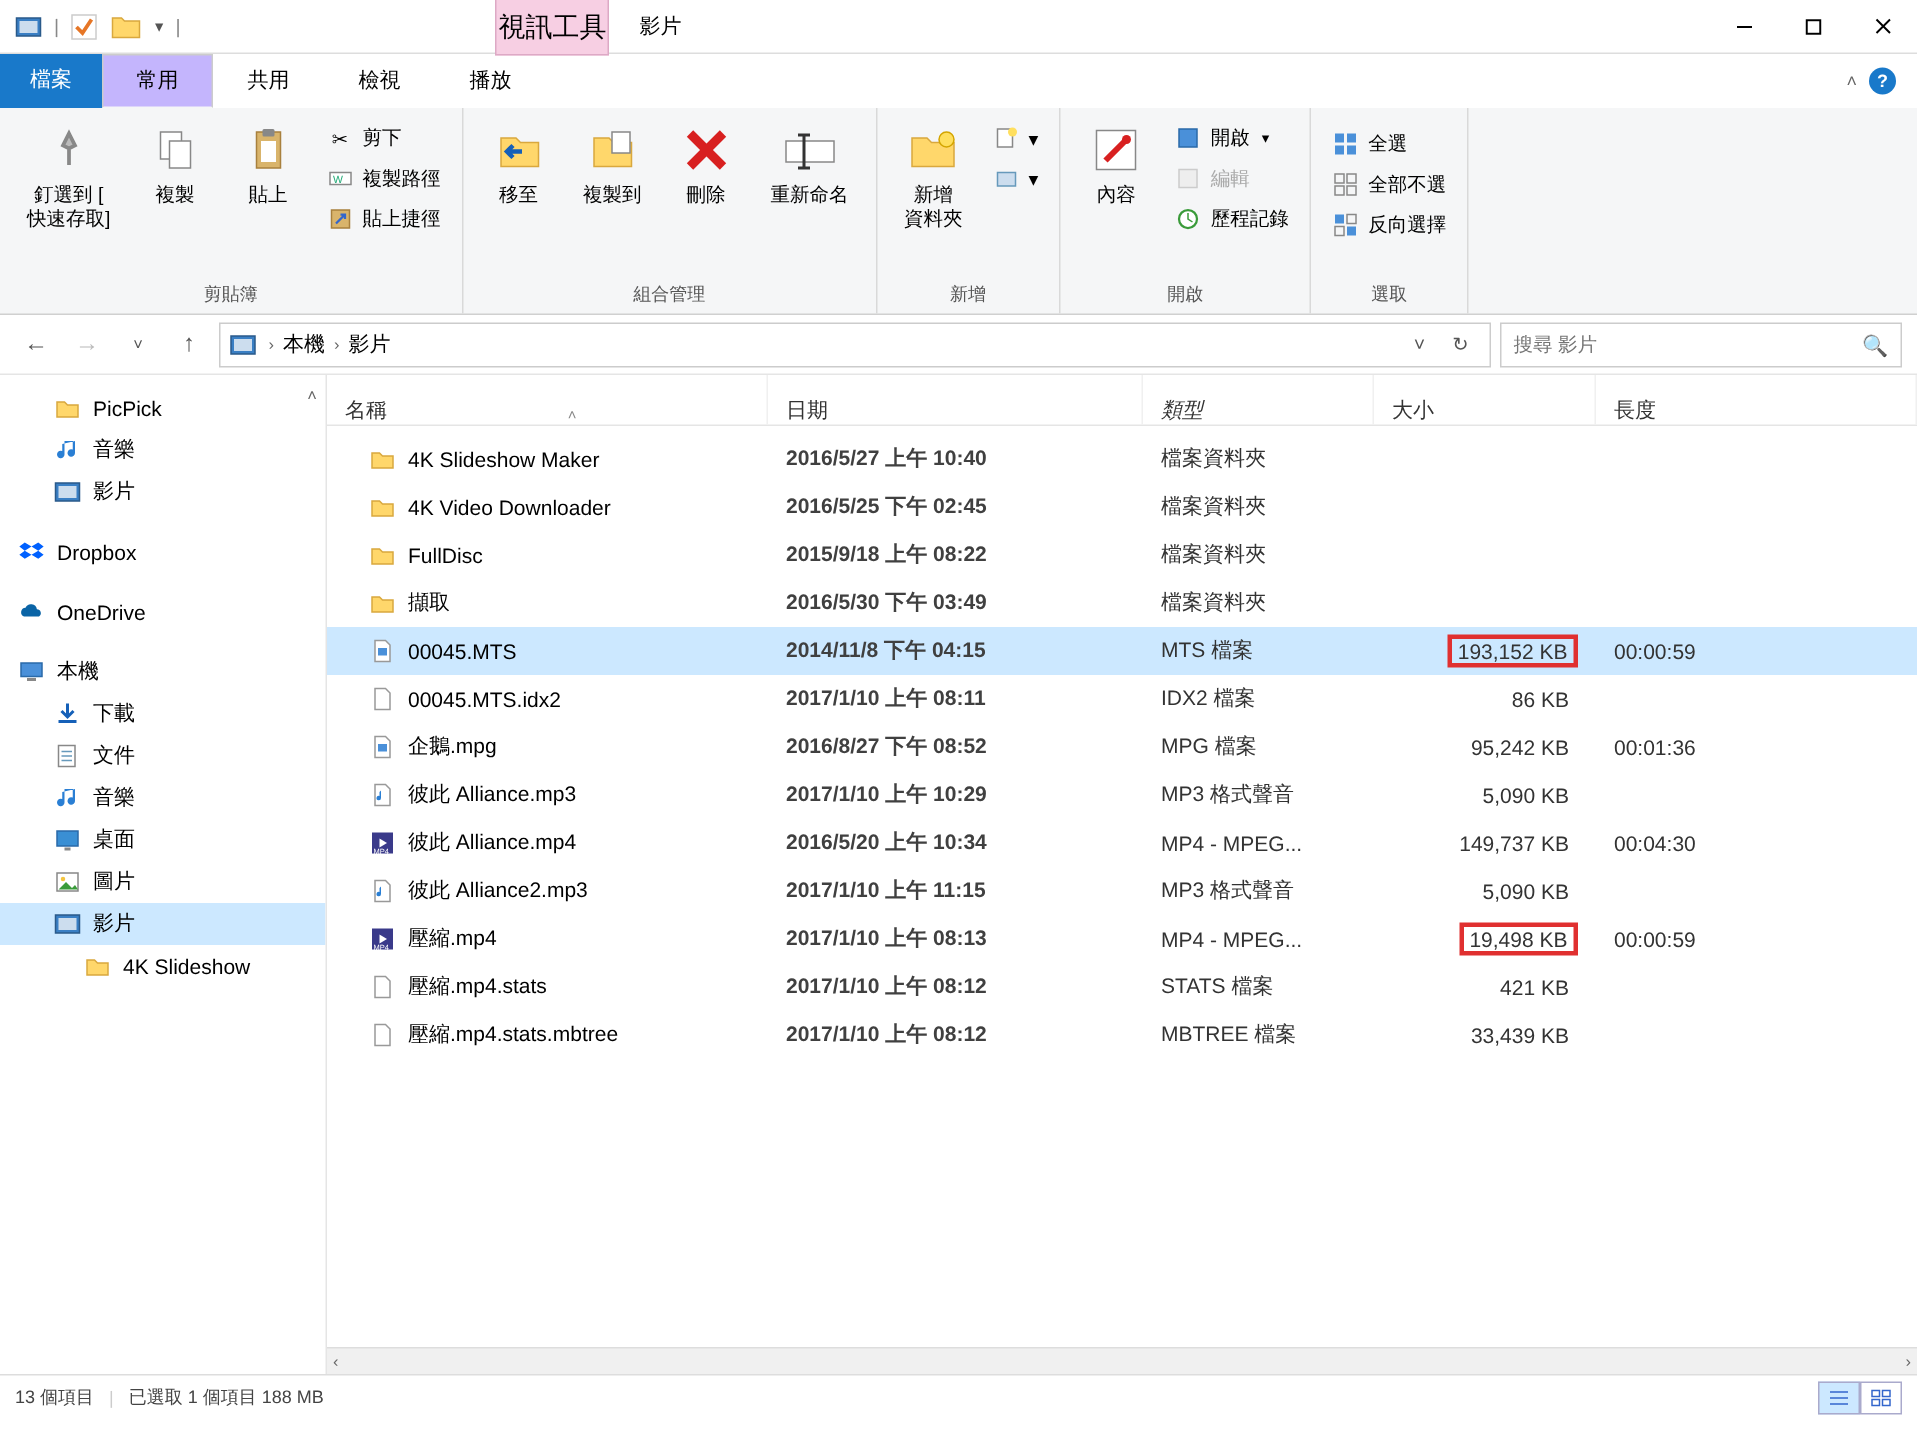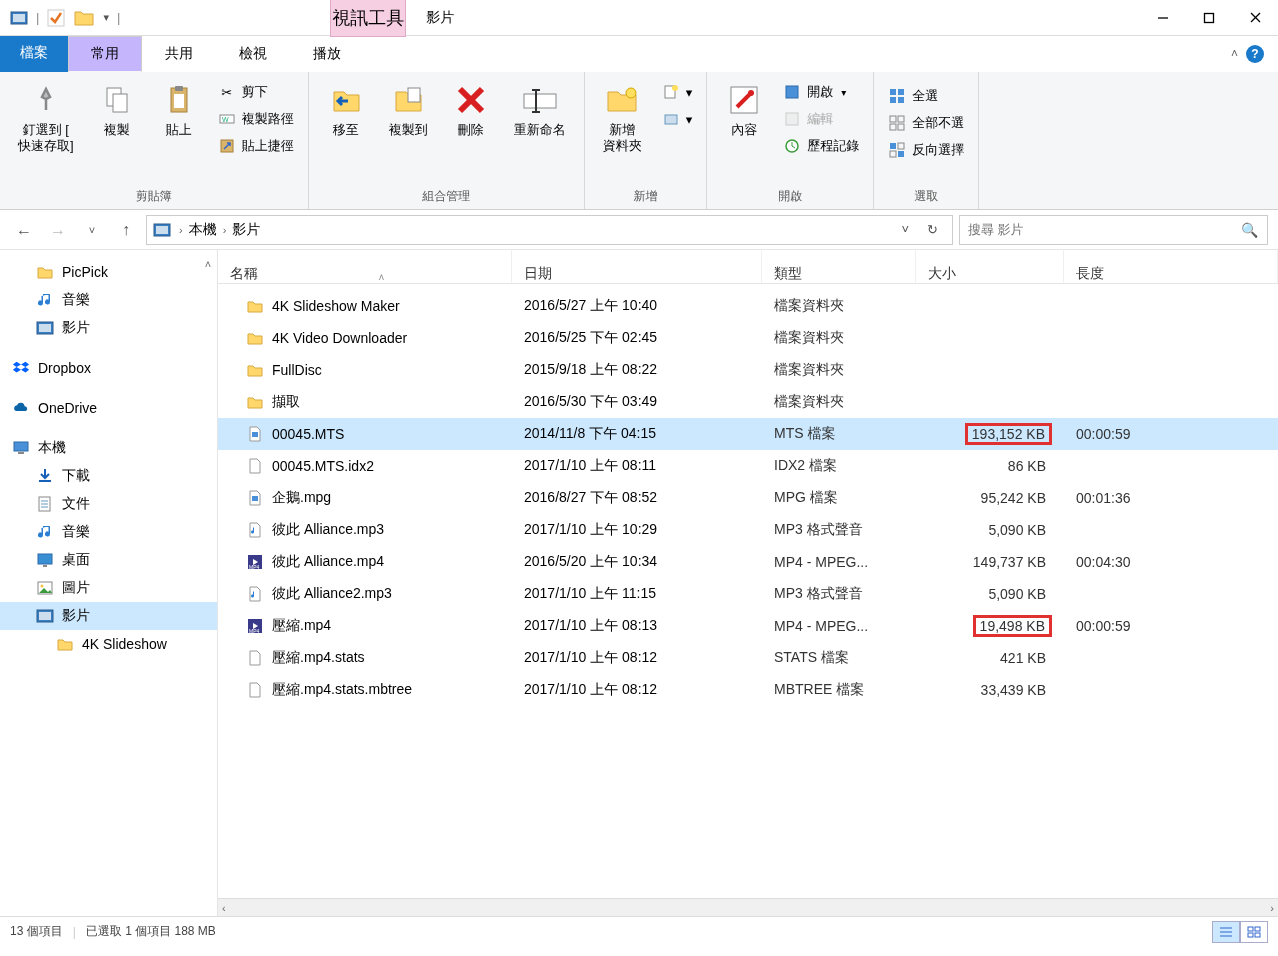--- a/index.html
+++ b/index.html
@@ -42,53 +42,53 @@
     
     .addr-row { height: 40px; display:flex; align-items:center; gap:6px; padding: 4px 10px; border-bottom: 1px solid #e5e5e5; }
     .nav-btn { width:28px; height:28px; display:flex; align-items:center; justify-content:center; cursor:pointer; color:#555; font-size:16px; }
     .nav-btn.disabled { color:#bbb; }
     .addr-box { flex:1; display:flex; align-items:center; border:1px solid #ccc; height:30px; background:#fff; padding: 0 6px; }
     .addr-icon { width:18px; height:18px; margin-right:6px; }
     .crumb { padding: 0 4px; cursor:pointer; font-size:14px; }
     .crumb-sep { color:#666; padding:0 2px; font-size:11px; }
     .addr-right { margin-left:auto; display:flex; align-items:center; gap:2px; }
     .addr-refresh, .addr-drop { padding: 0 8px; color:#555; cursor:pointer; font-size:13px; }
-    .search-box { width:309px; height:30px; border:1px solid #ccc; display:flex; align-items:center; padding:0 8px; background:#fff; }
+    .search-box { width:268px; height:30px; border:1px solid #ccc; display:flex; align-items:center; padding:0 8px; background:#fff; }
     .search-box input { border:none; outline:none; flex:1; font-size:13px; font-family:inherit; color:#666; }
     .search-icon { color:#555; font-size:14px; }
     
     
     .main { display:flex; height: 666px; }
     .nav-pane { width: 218px; border-right: 1px solid #e5e5e5; overflow-y:auto; padding: 8px 0; position:relative; }
     .nav-scroll { position:absolute; right:0; top:8px; bottom:0; width:18px; display:flex; flex-direction:column; align-items:center; }
     .nav-scroll-up { font-size:11px; color:#666; }
     .tree-item { display:flex; align-items:center; gap:8px; padding: 5px 12px; cursor:pointer; font-size:14px; }
     .tree-item.indent { padding-left: 36px; }
     .tree-item.indent2 { padding-left: 56px; }
     .tree-item.selected { background:#cce8ff; }
     .tree-item .ic { width:18px; height:18px; display:flex; align-items:center; justify-content:center; flex-shrink:0; }
     .tree-spacer { height: 12px; }
     
     .file-area { flex:1; display:flex; flex-direction:column; }
     .columns { display:flex; height:34px; border-bottom: 1px solid #e5e5e5; align-items:center; font-size:14px; color:#333; }
     .col { padding: 0 12px; border-right: 1px solid #f0f0f0; height:100%; display:flex; align-items:flex-end; gap:6px; cursor:pointer; }
     .col-name { width: 294px; }
     .col-date { width: 250px; }
-    .col-type { width: 154px; }
+    .col-type { width: 154px; font-style: italic; }
     .col-size { width: 148px; justify-content:flex-start; }
     .col-len { flex:1; }
     .sort-ind { font-size:10px; color:#888; }
     
     .file-list { flex:1; overflow:auto; padding-top: 6px; position:relative; }
     .hscroll { position:absolute; bottom:0; left:0; right:0; height:18px; background:#f0f0f0; border-top:1px solid #ddd; display:flex; align-items:center; justify-content:space-between; padding:0 4px; font-size:11px; color:#666; }
     .row { display:flex; align-items:center; height:32px; font-size:14px; cursor:pointer; }
     .row.selected { background:#cce8ff; }
     .c-name { width:294px; padding-left:28px; display:flex; align-items:center; gap:8px; }
     .c-name .ic { width:18px; height:18px; flex-shrink:0; }
-    .c-date { width:250px; padding-left:12px; color:#000000; }
+    .c-date { width:250px; padding-left:12px; color:#404040;font-weight:bold; }
     .c-type { width:154px; padding-left:12px; color:#333; }
     .c-size { width:148px; padding-right:18px; text-align:right; color:#333; position:relative; }
     .c-len { flex:1; padding-left:12px; color:#333; position:relative; }
     .hl-box { border:3px solid #e03030; padding: 0 4px; display:inline-block; margin-right:-6px; }
     
     
     .status-bar { height:30px; border-top:1px solid #ddd; display:flex; align-items:center; padding:0 10px; font-size:12px; color:#444; }
     .status-sep { margin: 0 10px; color:#ccc; }
     .status-views { margin-left:auto; display:flex; gap:0; }
     .view-btn { width:28px; height:22px; border:1px solid #aac; display:flex; align-items:center; justify-content:center; cursor:pointer; font-size:12px; }

